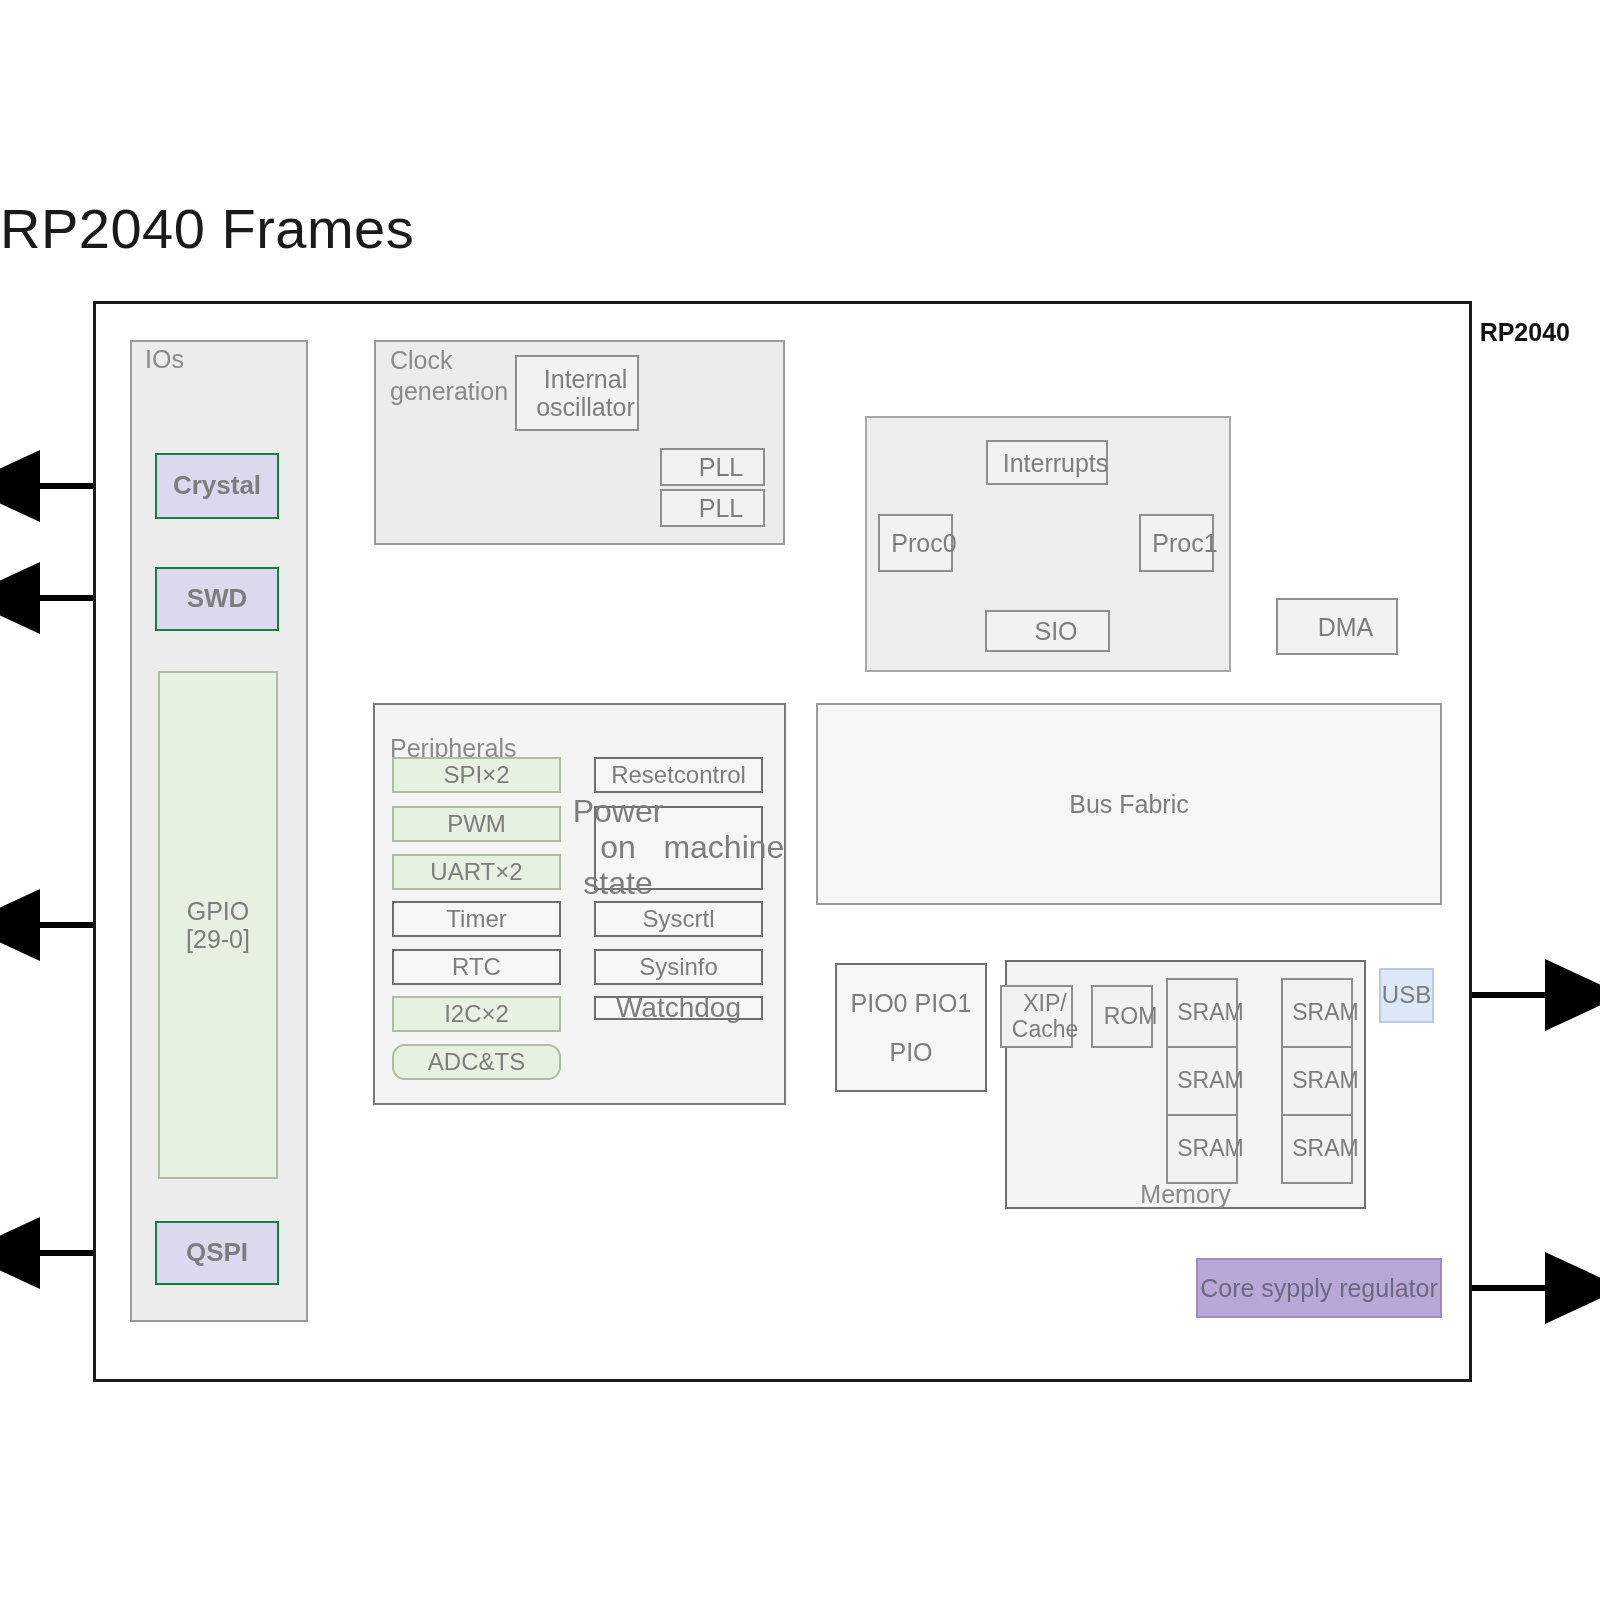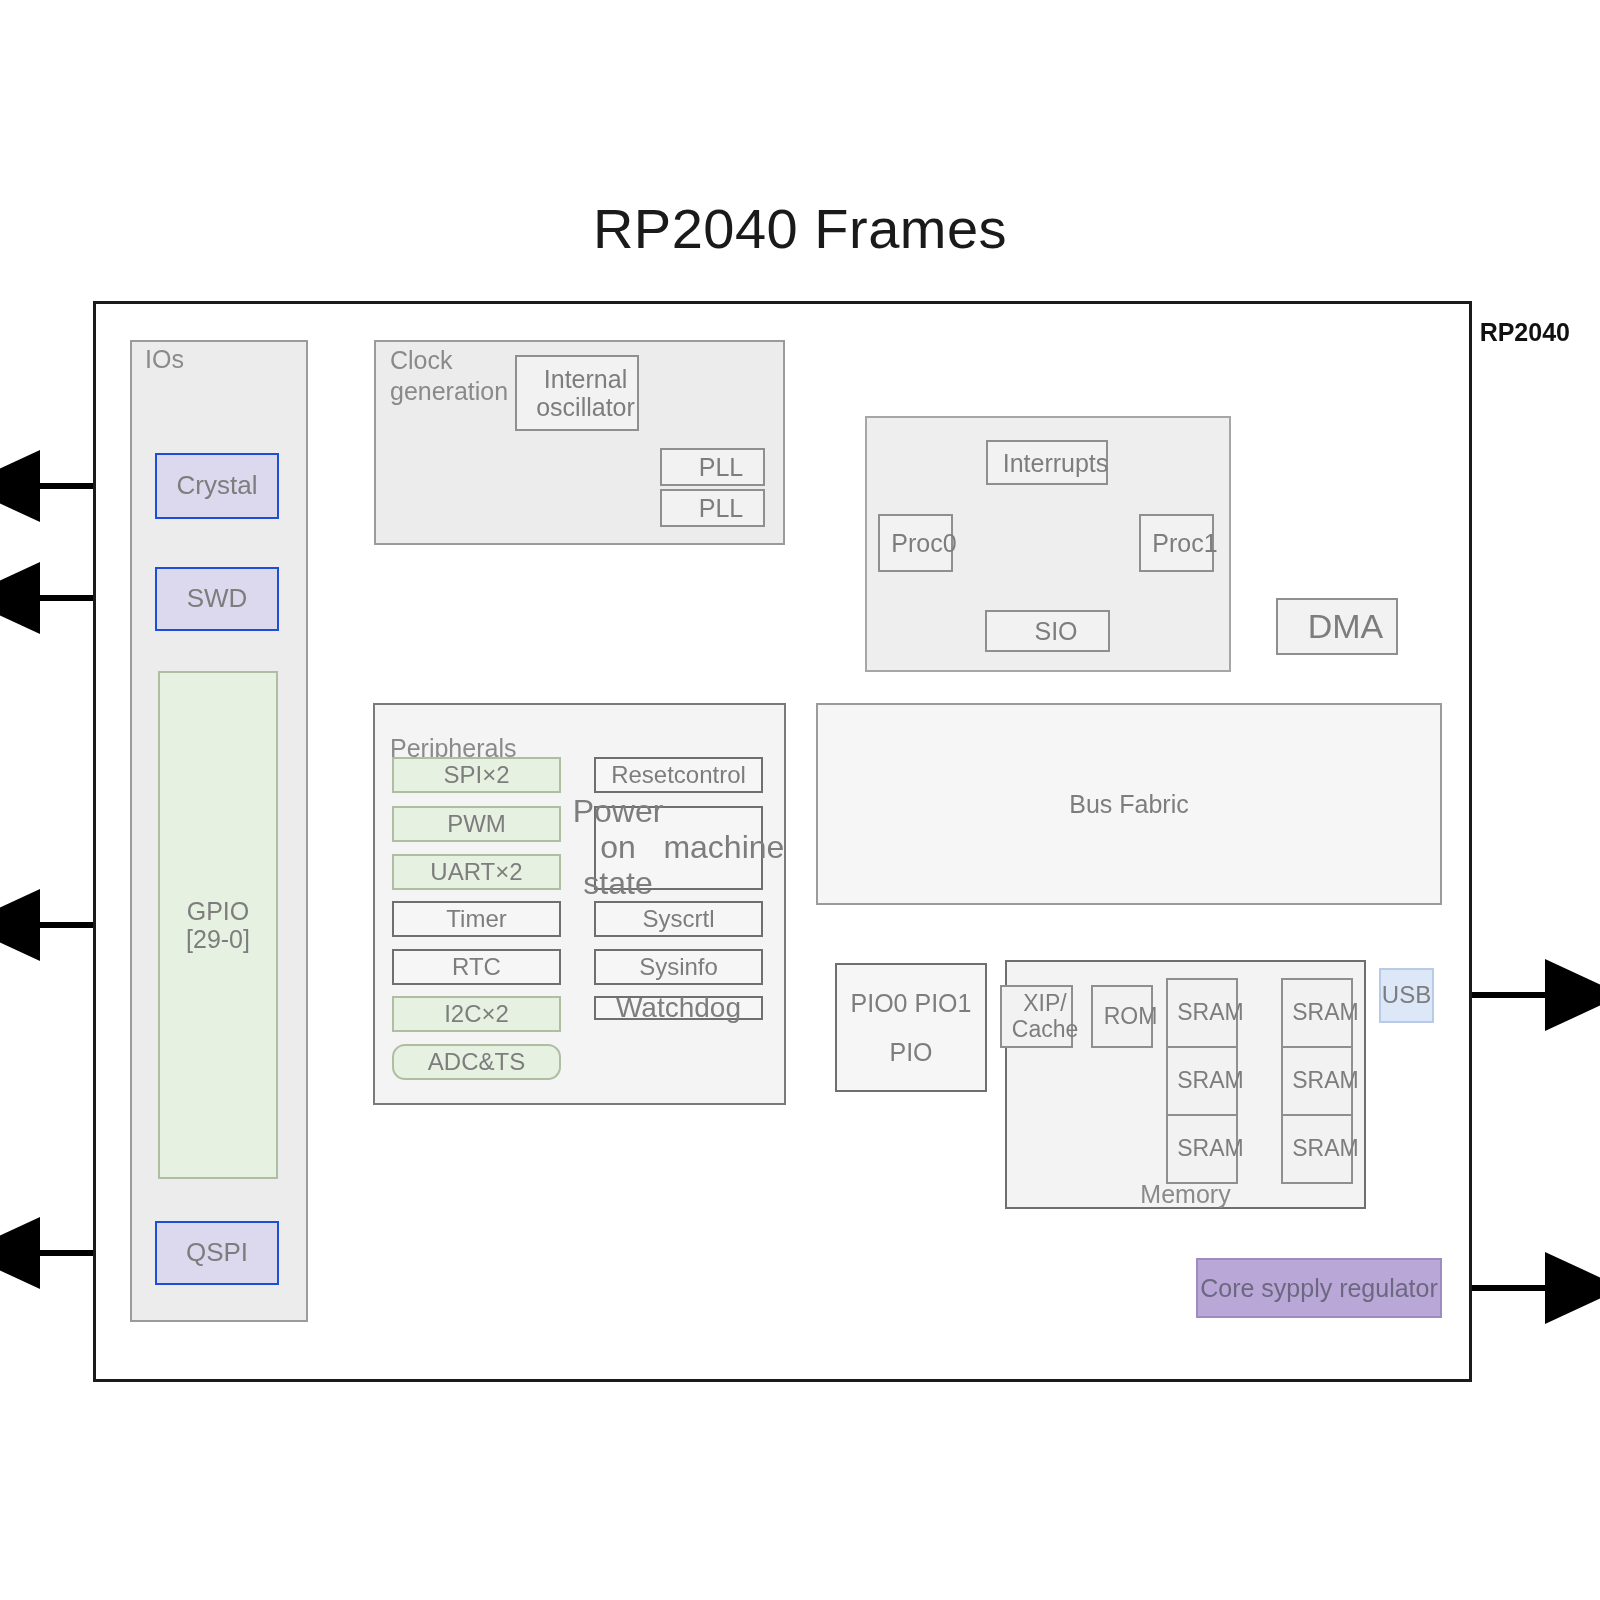--- a/index.html
+++ b/index.html
@@ -1,39 +1,39 @@
 <!DOCTYPE html>
 <html><head>
 <meta charset="utf-8">
 <style>
   html,body{margin:0;padding:0;background:#ffffff;}
   body{width:1600px;height:1600px;font-family:"Liberation Sans",sans-serif;}
   #stage{position:relative;width:1600px;height:1600px;overflow:hidden;}
 
   .title{
-    position:absolute;left:0;top:196px;width:1600px;text-align:center;
+    position:absolute;left:0;top:196px;width:1600px;text-align:left;
     font-size:56px;color:#1a1a1a;letter-spacing:.5px;
   }
 
   
   .blk{position:absolute;box-sizing:border-box;display:flex;align-items:center;
        justify-content:center;text-align:center;color:#7d7d7d;line-height:1.12;}
   .lbl-tl{position:absolute;box-sizing:border-box;color:#8a8a8a;}
 
   .chipframe{position:absolute;left:93px;top:301px;width:1379px;height:1081px;
              border:3px solid #1b1b1b;background:#fff;box-sizing:border-box;}
   .chiplabel{position:absolute;right:30px;top:318px;font-size:25px;font-weight:bold;color:#111;}
 
   
   .grey-container{background:#ececec;border:2px solid #9b9b9b;}
   .grey-container2{background:#eeeeee;border:2px solid #a6a6a6;}
   .light-box{background:#f6f6f6;border:2px solid #6f6f6f;}
   .light-box-thin{background:#f2f2f2;border:2px solid #8f8f8f;padding-left:17px;}
   .green-box{background:#e7f1e1;border:2px solid #adbea2;}
-  .purple-box{background:#dcd8ee;border:2px solid #1d4ed8;}
+  .purple-box{background:#dcd8ee;border:2px solid #15803d;font-weight:bold;}
   .purple-solid{background:#b9a7d8;border:2px solid #9d8cc0;}
   .blue-box{background:#dce7f8;border:2px solid #b9cae6;}
 
   svg.wires{position:absolute;left:0;top:0;width:1600px;height:1600px;pointer-events:none;}
 </style>
 </head>
 <body>
 
 <div id="stage">
 
@@ -178,21 +178,21 @@
   <div class="blk grey-container2" style="left:865px;top:416px;width:366px;height:256px;"></div>
 
   <div class="blk light-box-thin" style="left:986px;top:440px;width:122px;height:45px;font-size:25px;">Interrupts</div>
 
   <div class="blk light-box-thin" style="left:878px;top:514px;width:75px;height:58px;font-size:25px;">Proc0</div>
 
   <div class="blk light-box-thin" style="left:1139px;top:514px;width:75px;height:58px;font-size:25px;">Proc1</div>
 
   <div class="blk light-box-thin" style="left:985px;top:610px;width:125px;height:42px;font-size:25px;">SIO</div>
 
-  <div class="blk light-box-thin" style="left:1276px;top:598px;width:122px;height:57px;font-size:34px;">DMA</div>
+  <div class="blk light-box-thin" style="left:1276px;top:598px;width:122px;height:57px;font-size:25px;">DMA</div>
 
   <div class="blk light-box" style="left:816px;top:703px;width:626px;height:202px;font-size:25px;border-color:#9b9b9b;">Bus Fabric</div>
 
   <div class="blk light-box" style="left:373px;top:703px;width:413px;height:402px;background:#f4f4f4;border-color:#7a7a7a;"></div>
   <div class="lbl-tl" style="left:390px;top:712px;font-size:25px;margin-top:22px;">Peripherals</div>
 
   <div class="blk green-box" style="left:392px;top:757px;width:169px;height:36px;font-size:24px;">SPI×2</div>
   <div class="blk green-box" style="left:392px;top:806px;width:169px;height:36px;font-size:24px;">PWM</div>
   <div class="blk green-box" style="left:392px;top:854px;width:169px;height:36px;font-size:24px;">UART×2</div>
   <div class="blk light-box" style="left:392px;top:901px;width:169px;height:36px;font-size:24px;">Timer</div>

